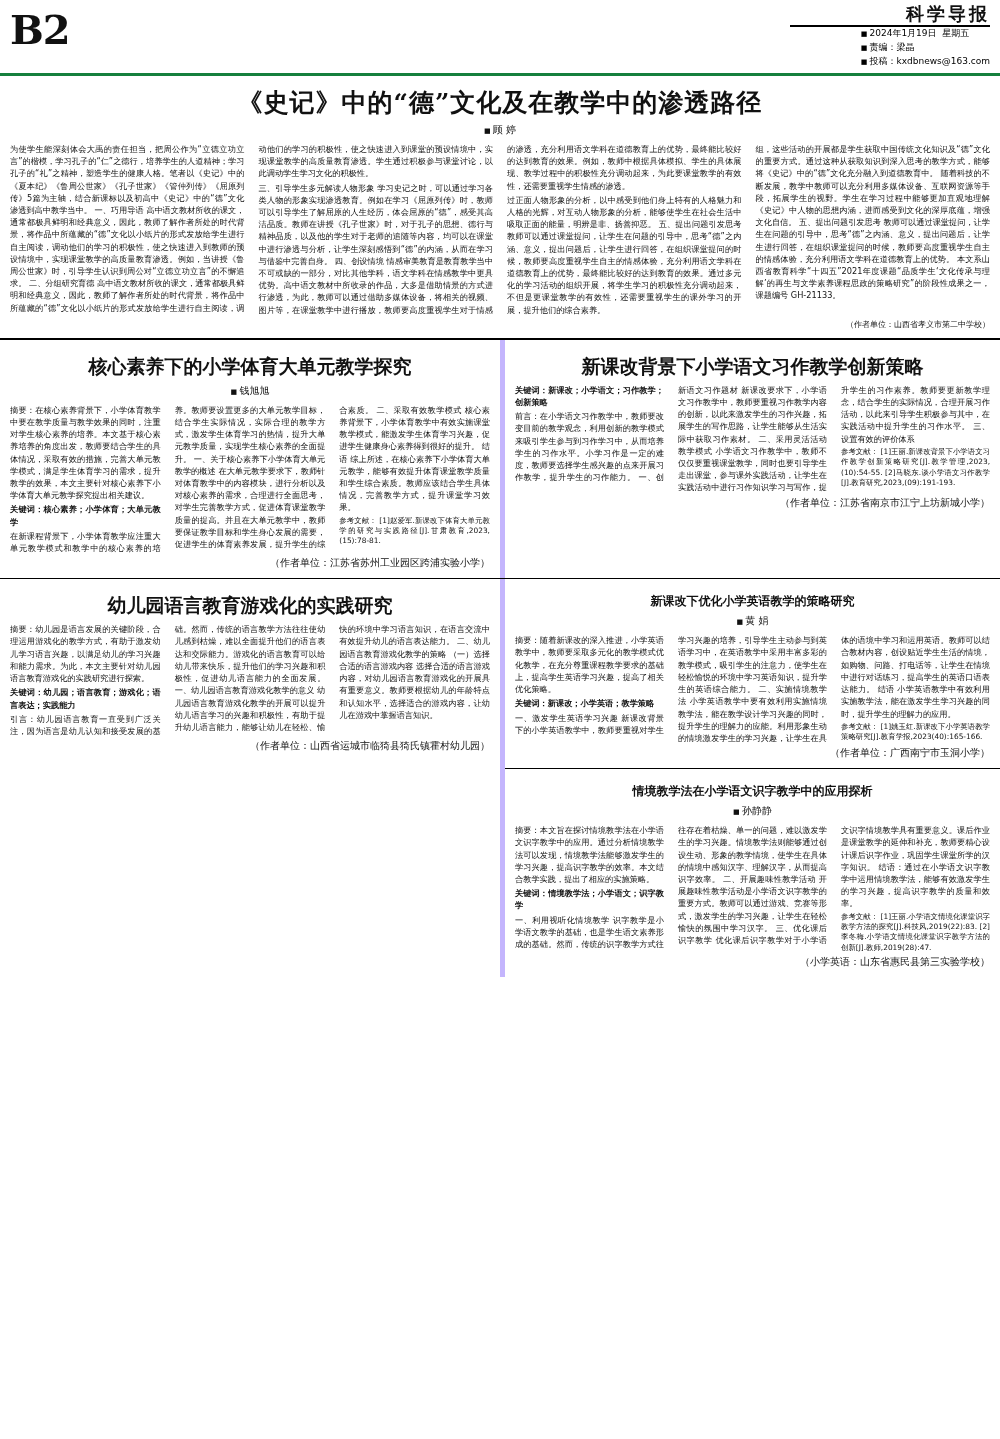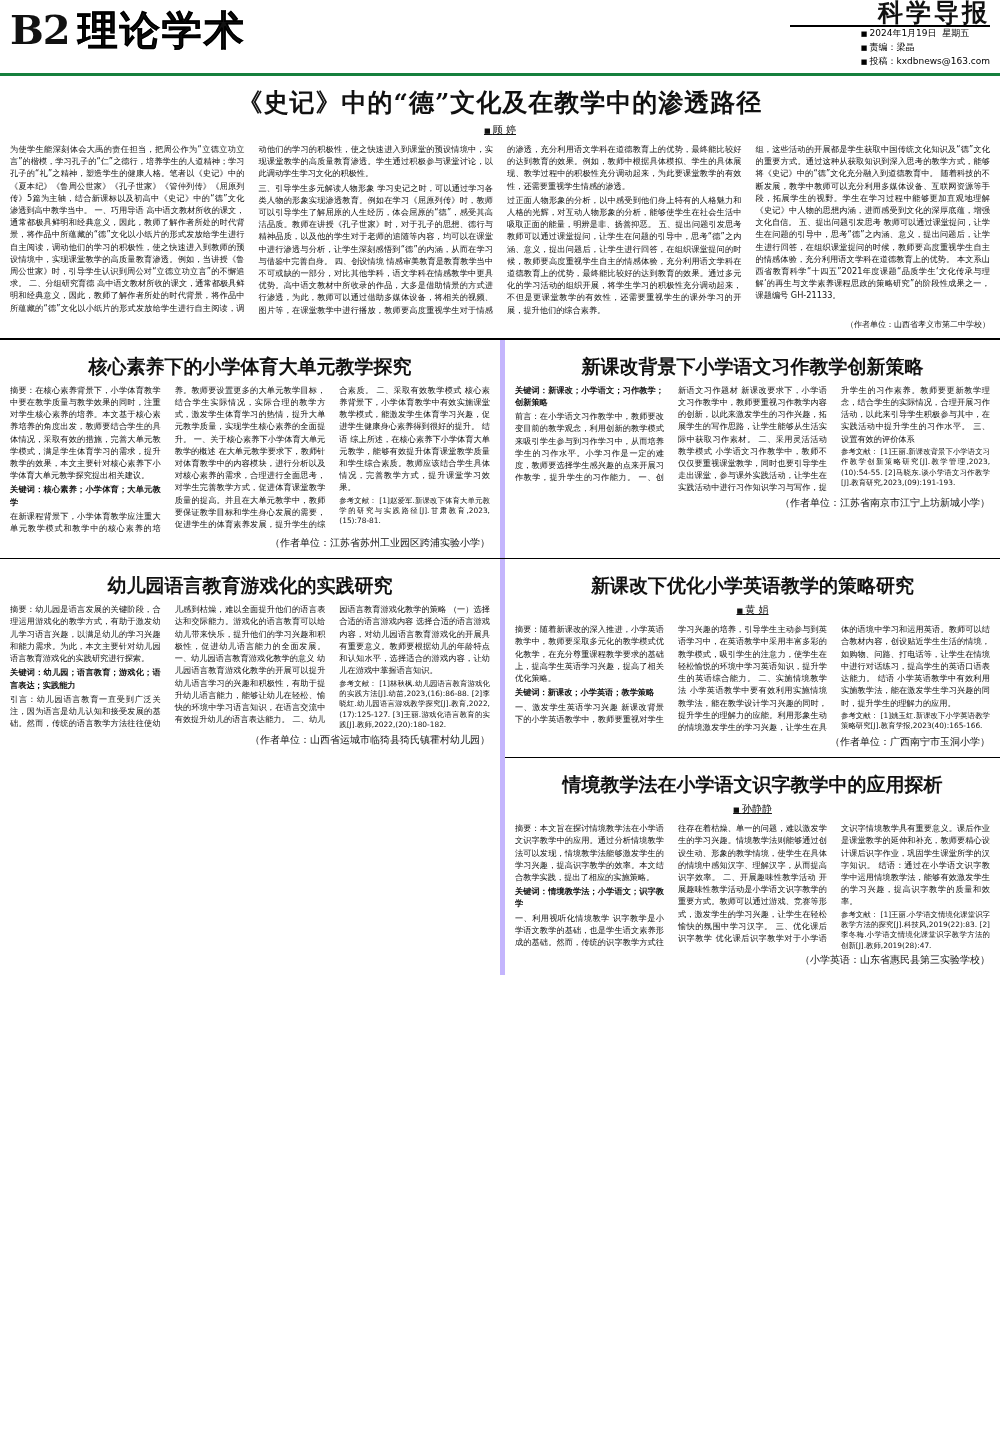--- a/index.html
+++ b/index.html
@@ -5,60 +5,59 @@
   html,body{margin:0;padding:0;background:#fff;}
   body{width:1000px;height:1439px;font-family:"DejaVu Sans","Liberation Sans",sans-serif;color:#111;}
   .page{width:1000px;height:1439px;position:relative;padding:0;box-sizing:border-box;}
   
   .masthead{display:flex;align-items:flex-start;padding:8px 10px 4px 10px;border-bottom:3px solid #15803d;}
   .pagenum{font-family:"DejaVu Serif","Liberation Serif",serif;font-weight:bold;font-size:40px;line-height:44px;letter-spacing:-1px;padding-right:8px;}
   .mast-title{font-family:"DejaVu Serif","Liberation Serif",serif;font-weight:bold;font-size:40px;line-height:44px;letter-spacing:2px;flex:0 0 auto;
      -webkit-text-stroke:0.5px #000;}
   .mast-spacer{flex:1 1 auto;}
   .mast-right{display:flex;flex-direction:column;align-items:flex-end;font-size:9px;line-height:13px;}
-  .paper-logo{font-family:Liberation Mono, monospace;font-weight:bold;font-size:25px;letter-spacing:3px;margin-bottom:2px;}
+  .paper-logo{font-family:Liberation Serif, serif;font-weight:bold;font-size:18px;letter-spacing:3px;margin-bottom:2px;}
   .mast-meta{font-size:9px;line-height:13px;color:#000;}
   .mast-meta div{white-space:nowrap;}
   .mast-meta .sq:before{content:"■";font-size:7px;margin-right:2px;}
   .mast-rule{height:2px;background:#000;margin-top:2px;width:200px;}
   h1.art{font-family:"DejaVu Serif","Liberation Serif",serif;font-weight:bold;text-align:center;margin:8px 0 4px 0;}
-  .byline{text-align:center;font-size:10px;margin:0 0 6px 0;text-decoration:underline;}
+  .byline{text-align:center;font-size:10px;margin:0 0 6px 0;}
   .byline:before{content:"■ ";font-size:7px;}
   .cols{column-gap:14px;font-size:8.2px;line-height:12.2px;text-align:justify;}
   .cols p{margin:0 0 2px 0;text-indent:2em;}
   .cols p.nohead{text-indent:0;}
   .kw{font-weight:bold;}
   .sign{text-align:right;font-size:8px;margin-top:3px;}
   .feature{padding:4px 10px 8px 10px;}
   .feature h1{font-size:25px;letter-spacing:1px;margin:6px 0 4px 0;}
   .feature .cols{column-count:4;}
   
   .block{padding:6px 10px 8px 10px;box-sizing:border-box;}
   .block h1{font-size:19px;}
-  .block h1.small{font-size:19px;}
+  .block h1.small{font-size:12px;}
   .block .cols{column-count:3;}
   .vline{border-left:5px solid #c4b5fd;}
   .grid2{display:flex;}
   .grid2 > div{box-sizing:border-box;}
   .half-l{width:50%;}
   .half-r{width:50%;}
   .refs{font-size:7.4px;line-height:10.4px;}
   .unit{text-align:right;font-size:10px;margin-top:2px;}
   .abs{font-size:8.2px;line-height:12.2px;text-align:justify;}
   .thickrule{height:2px;background:#000;}
   .thinrule{height:1px;background:#000;}
 </style>
 </head>
 <body>
 
 <div class="page">
 
   <div class="masthead">
     <div class="pagenum">B2</div>
-    <div class="mast-title">理论学术</div>
     <div class="mast-spacer"></div>
     <div class="mast-right">
       <div class="paper-logo">科学导报</div>
       <div class="mast-rule"></div>
       <div class="mast-meta">
         <div class="sq"><span>2024年1月19日</span>&nbsp;&nbsp;<span>星期五</span></div>
         <div class="sq"><span>责编：梁晶</span></div>
         <div class="sq"><span>投稿：kxdbnews@163.com</span></div>
       </div>
     </div>
@@ -87,20 +86,21 @@
 本文系山西省教育科学“十四五”2021年度课题“品质学生‘文化传承与理解’的再生与文学素养课程思政的策略研究”的阶段性成果之一，课题编号 GH-21133。</p>
     </div>
     <div class="sign">（作者单位：山西省孝义市第二中学校）</div>
   </div>
 
   <div class="thickrule"></div>
 
   <div class="grid2">
     <div class="half-l block">
       <h1 class="art">核心素养下的小学体育大单元教学探究</h1>
+      <div class="byline">钱旭旭</div>
       <div class="cols" style="column-count:3;">
         <p class="nohead abs">摘要：在核心素养背景下，小学体育教学中要在教学质量与教学效果的同时，注重对学生核心素养的培养。本文基于核心素养培养的角度出发，教师要结合学生的具体情况，采取有效的措施，完善大单元教学模式，满足学生体育学习的需求，提升教学的效果，本文主要针对核心素养下小学体育大单元教学探究提出相关建议。</p>
         <p class="nohead kw">关键词：核心素养；小学体育；大单元教学</p>
         <p class="nohead">在新课程背景下，小学体育教学应注重大单元教学模式和教学中的核心素养的培养。教师要设置更多的大单元教学目标，结合学生实际情况，实际合理的教学方式，激发学生体育学习的热情，提升大单元教学质量，实现学生核心素养的全面提升。
 一、关于核心素养下小学体育大单元教学的概述
 在大单元教学要求下，教师针对体育教学中的内容模块，进行分析以及对核心素养的需求，合理进行全面思考，对学生完善教学方式，促进体育课堂教学质量的提高。并且在大单元教学中，教师要保证教学目标和学生身心发展的需要，促进学生的体育素养发展，提升学生的综合素质。
 二、采取有效教学模式
 核心素养背景下，小学体育教学中有效实施课堂教学模式，能激发学生体育学习兴趣，促进学生健康身心素养得到很好的提升。
 结语
 综上所述，在核心素养下小学体育大单元教学，能够有效提升体育课堂教学质量和学生综合素质。教师应该结合学生具体情况，完善教学方式，提升课堂学习效果。</p>
@@ -134,24 +134,20 @@
       <h1 class="art">幼儿园语言教育游戏化的实践研究</h1>
       <div class="cols" style="column-count:3;">
         <p class="nohead abs">摘要：幼儿园是语言发展的关键阶段，合理运用游戏化的教学方式，有助于激发幼儿学习语言兴趣，以满足幼儿的学习兴趣和能力需求。为此，本文主要针对幼儿园语言教育游戏化的实践研究进行探索。</p>
         <p class="nohead kw">关键词：幼儿园；语言教育；游戏化；语言表达；实践能力</p>
         <p class="nohead">引言：幼儿园语言教育一直受到广泛关注，因为语言是幼儿认知和接受发展的基础。然而，传统的语言教学方法往往使幼儿感到枯燥，难以全面提升他们的语言表达和交际能力。游戏化的语言教育可以给幼儿带来快乐，提升他们的学习兴趣和积极性，促进幼儿语言能力的全面发展。
 一、幼儿园语言教育游戏化教学的意义
 幼儿园语言教育游戏化教学的开展可以提升幼儿语言学习的兴趣和积极性，有助于提升幼儿语言能力，能够让幼儿在轻松、愉快的环境中学习语言知识，在语言交流中有效提升幼儿的语言表达能力。
 二、幼儿园语言教育游戏化教学的策略
 （一）选择合适的语言游戏内容
 选择合适的语言游戏内容，对幼儿园语言教育游戏化的开展具有重要意义。教师要根据幼儿的年龄特点和认知水平，选择适合的游戏内容，让幼儿在游戏中掌握语言知识。</p>
-        <p class="nohead refs">参考文献：
-[1]林秋枫.幼儿园语言教育游戏化的实践方法[J].幼苗,2023,(16):86-88.
-[2]李晓红.幼儿园语言游戏教学探究[J].教育,2022,(17):125-127.
-[3]王丽.游戏化语言教育的实践[J].教师,2022,(20):180-182.</p>
       </div>
       <div class="unit">（作者单位：山西省运城市临猗县猗氏镇霍村幼儿园）</div>
     </div>
     <div class="half-r vline">
       <div class="block">
         <h1 class="art small">新课改下优化小学英语教学的策略研究</h1>
         <div class="byline">黄 娟</div>
         <div class="cols" style="column-count:3;">
           <p class="nohead abs">摘要：随着新课改的深入推进，小学英语教学中，教师要采取多元化的教学模式优化教学，在充分尊重课程教学要求的基础上，提高学生英语学习兴趣，提高了相关优化策略。</p>
           <p class="nohead kw">关键词：新课改；小学英语；教学策略</p>

